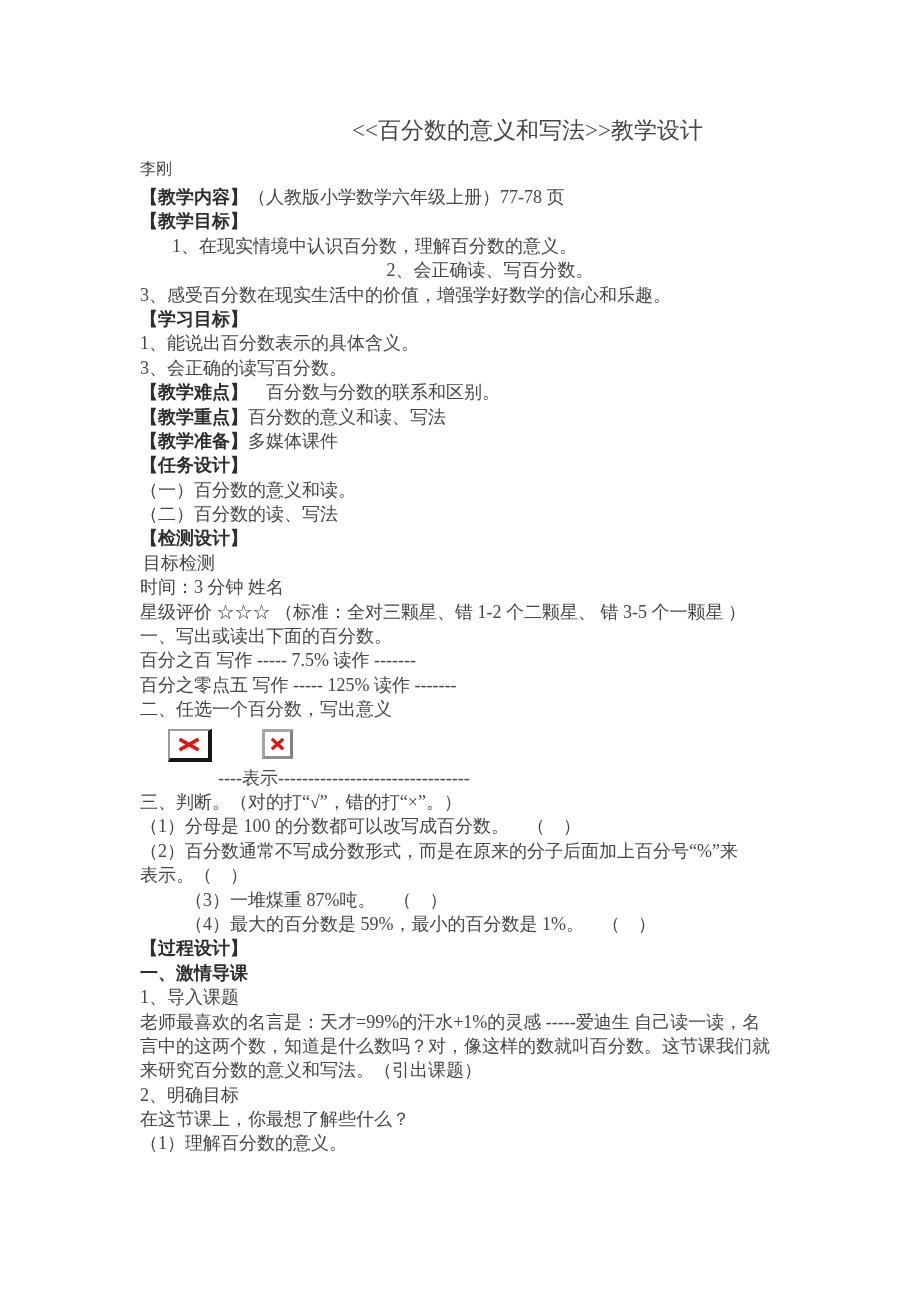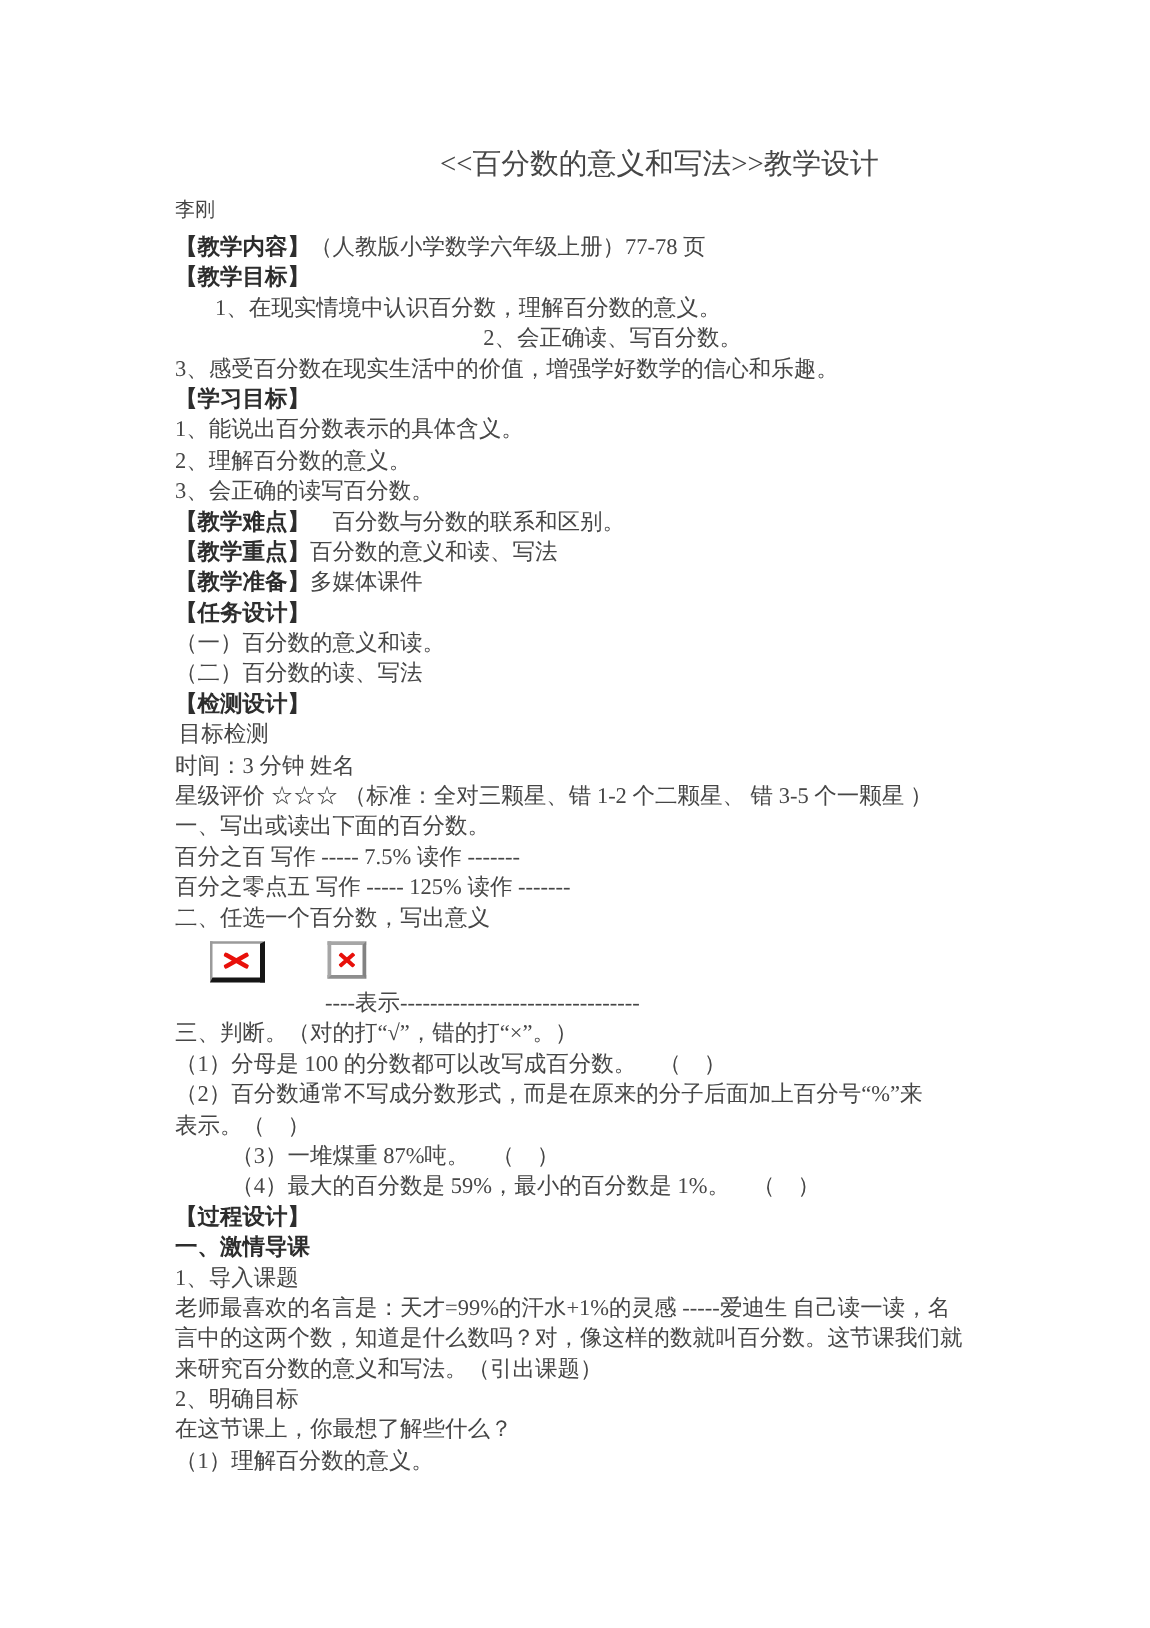--- a/index.html
+++ b/index.html
@@ -48,21 +48,20 @@
   <div class="doc-title">&lt;&lt;百分数的意义和写法&gt;&gt;教学设计</div>
   <div class="doc-author">李刚</div>
   <div class="doc-body">
       <div class="line"><span class="bseg">【教学内容】</span><span>（人教版小学数学六年级上册）77-78 页</span></div>
       <div class="line"><span class="bseg">【教学目标】</span></div>
       <div class="line" style="margin-left: 32px;"><span>1、在现实情境中认识百分数，理解百分数的意义。</span></div>
       <div class="line" style="margin-left: 32px; text-align: center;"><span>2、会正确读、写百分数。</span></div>
       <div class="line"><span>3、感受百分数在现实生活中的价值，增强学好数学的信心和乐趣。</span></div>
       <div class="line"><span class="bseg">【学习目标】</span></div>
       <div class="line"><span>1、能说出百分数表示的具体含义。</span></div>
-      <div class="line"><span>2、理解百分数的意义。</span></div>
       <div class="line"><span>3、会正确的读写百分数。</span></div>
       <div class="line"><span class="bseg">【教学难点】</span><span>　百分数与分数的联系和区别。</span></div>
       <div class="line"><span class="bseg">【教学重点】</span><span>百分数的意义和读、写法</span></div>
       <div class="line"><span class="bseg">【教学准备】</span><span>多媒体课件</span></div>
       <div class="line"><span class="bseg">【任务设计】</span></div>
       <div class="line"><span>（一）百分数的意义和读。</span></div>
       <div class="line"><span>（二）百分数的读、写法</span></div>
       <div class="line"><span class="bseg">【检测设计】</span></div>
       <div class="line" style="margin-left: 3px;"><span>目标检测</span></div>
       <div class="line"><span>时间：3 分钟  姓名</span></div>
@@ -76,21 +75,21 @@
           <svg width="20" height="13" viewBox="0 0 20 13">
             <path d="M2 2 L18 11 M18 2 L2 11" stroke="#e8100a" stroke-width="3.6" stroke-linecap="square" fill="none"></path>
           </svg>
         </div>
         <div class="ph ph2">
           <svg width="13" height="12" viewBox="0 0 13 12">
             <path d="M2 2 L11 10 M11 2 L2 10" stroke="#e8100a" stroke-width="3.2" stroke-linecap="square" fill="none"></path>
           </svg>
         </div>
       </div>
-      <div class="line" style="margin-left: 120px;"><span>----表示--------------------------------</span></div>
+      <div class="line" style="margin-left: 78px;"><span>----表示--------------------------------</span></div>
       <div class="line"><span>三、判断。（对的打“√”，错的打“×”。）</span></div>
       <div class="line"><span>（1）分母是 100 的分数都可以改写成百分数。　（　）</span></div>
       <div class="line"><span>（2）百分数通常不写成分数形式，而是在原来的分子后面加上百分号“%”来</span></div>
       <div class="line"><span>表示。（　）</span></div>
       <div class="line" style="margin-left: 45px;"><span>（3）一堆煤重 87%吨。　（　）</span></div>
       <div class="line" style="margin-left: 45px;"><span>（4）最大的百分数是 59%，最小的百分数是 1%。　（　）</span></div>
       <div class="line"><span class="bseg">【过程设计】</span></div>
       <div class="line"><span class="bseg">一、激情导课</span></div>
       <div class="line"><span>1、导入课题</span></div>
       <div class="line"><span>老师最喜欢的名言是：天才=99%的汗水+1%的灵感 -----爱迪生 自己读一读，名</span></div>

